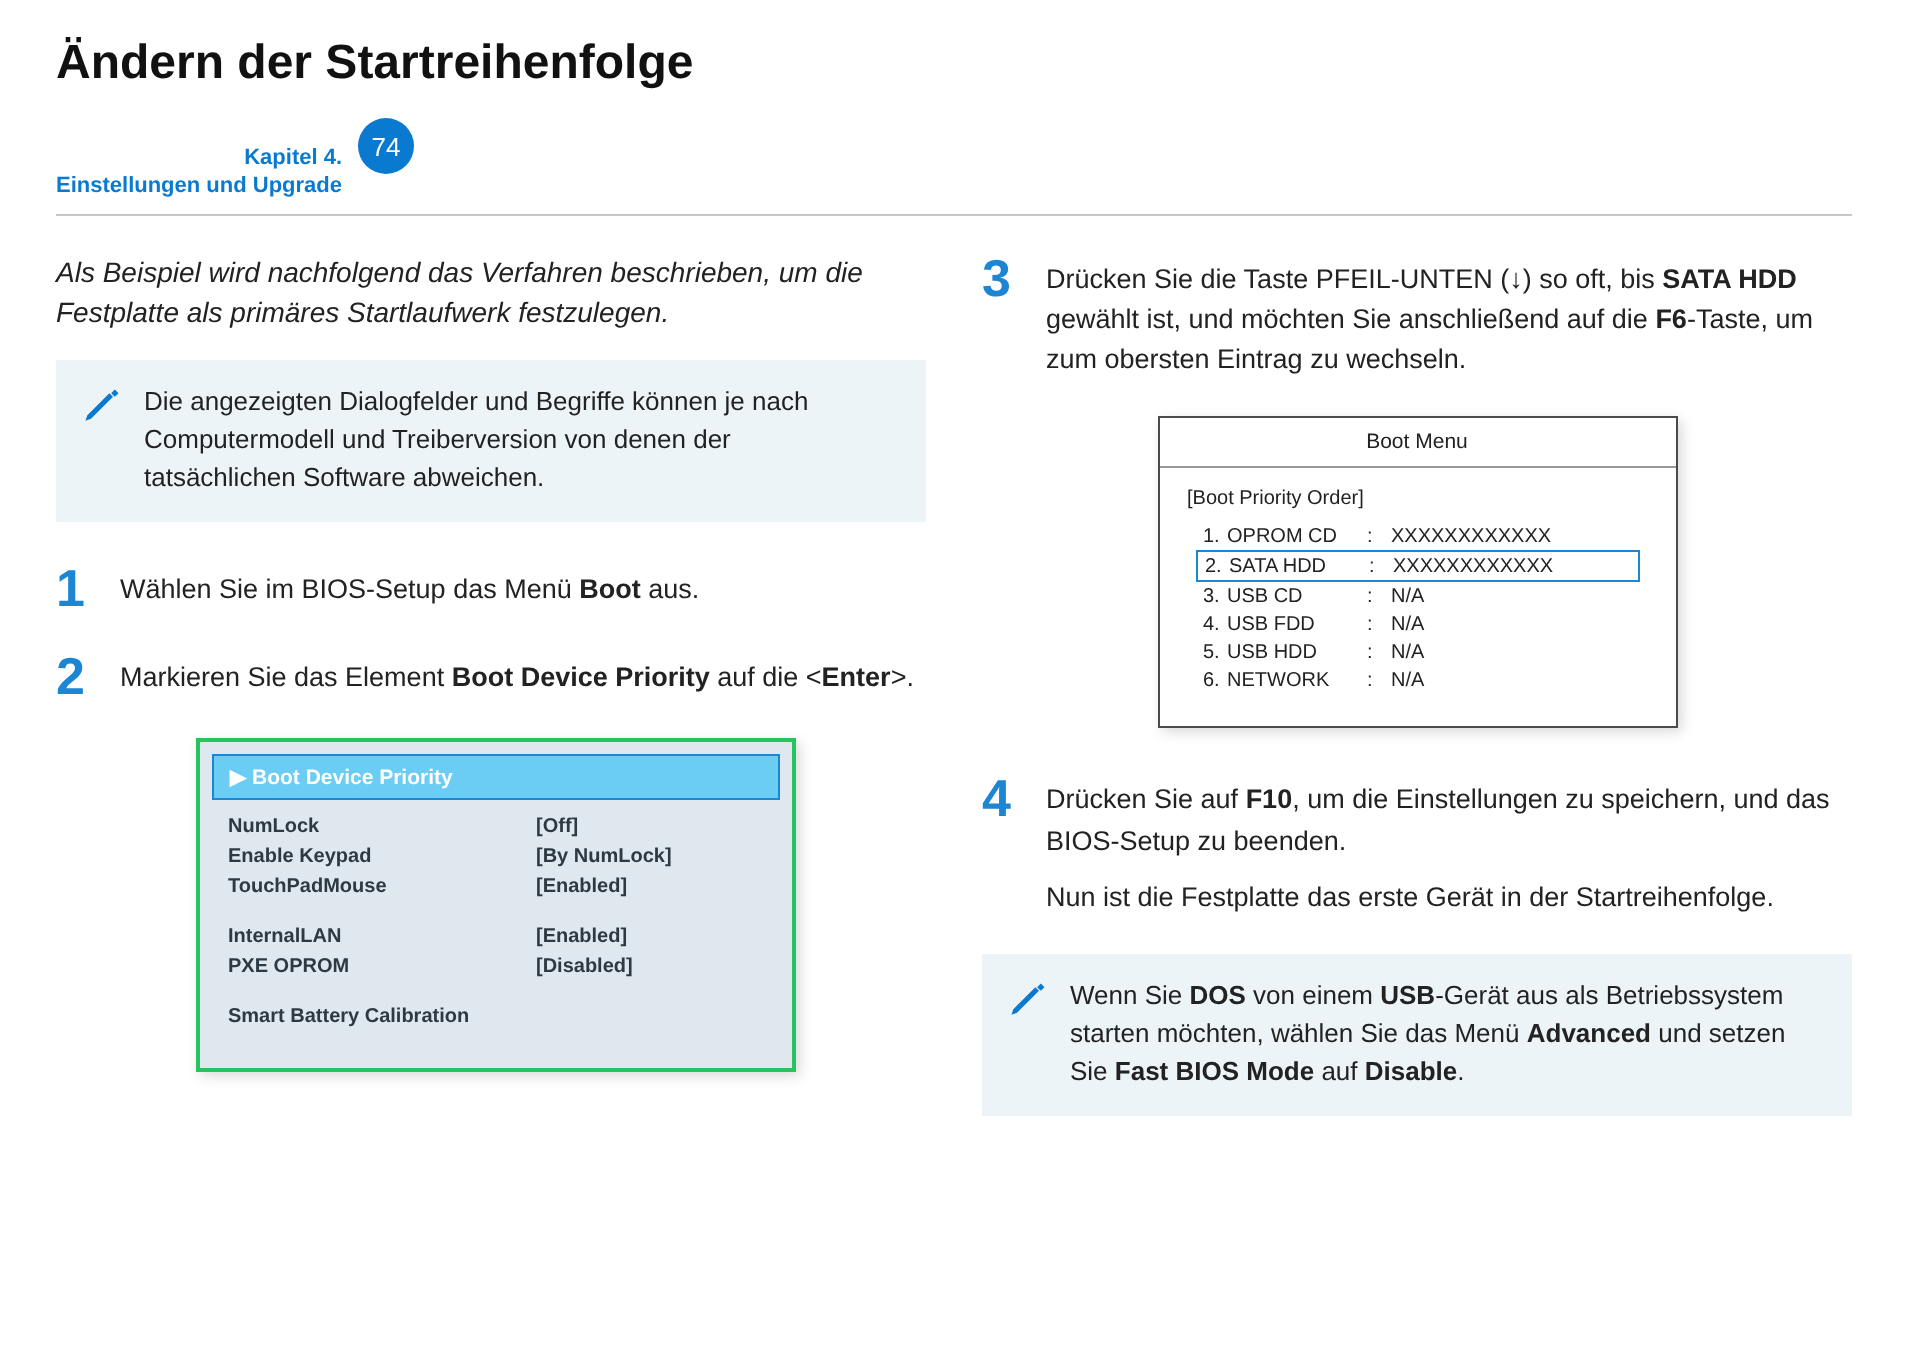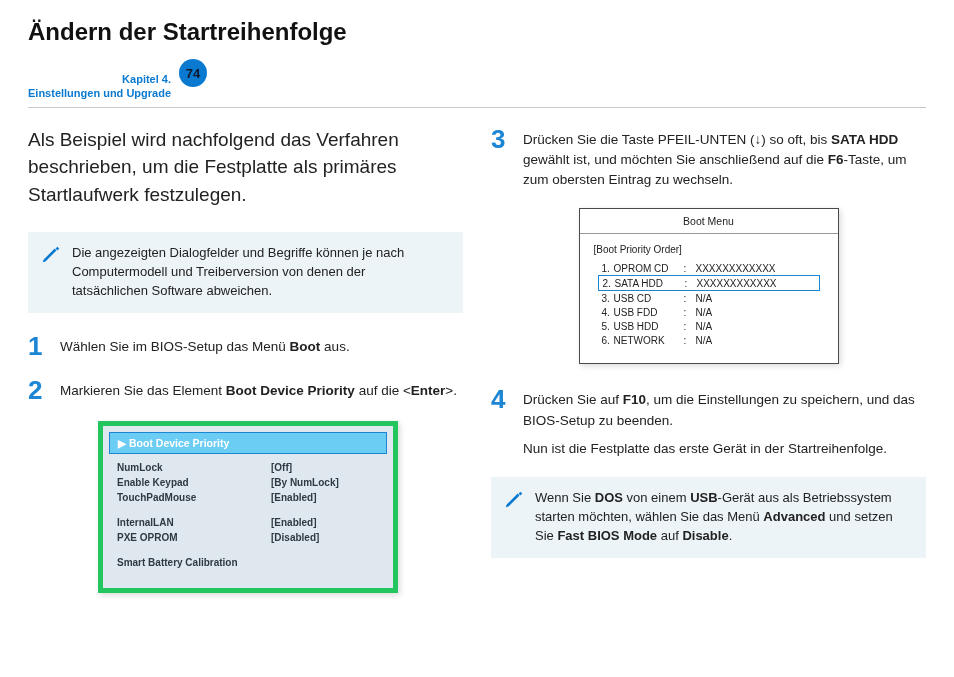--- a/index.html
+++ b/index.html
@@ -2,32 +2,32 @@
 <html><head>
 <meta charset="utf-8">
 <style>
   * { margin: 0; padding: 0; box-sizing: border-box; }
   body { font-family: "Segoe UI", Arial, sans-serif; background: #fff; color: #222; width: 954px; height: 677px; position: relative; }
   .page { padding: 18px 28px 24px 28px; }
   .header { display: flex; justify-content: space-between; align-items: flex-start; border-bottom: 1px solid #c8c8c8; padding-bottom: 6px; margin-bottom: 18px; flex-direction: column; }
   .title { font-size: 24px; font-weight: 700; color: #111; }
   .chapter-box { display: flex; align-items: center; gap: 8px; }
   .chapter-text { font-size: 11px; font-weight: 700; color: #0a7ad1; text-align: right; line-height: 1.3; margin-top: 26px; }
-  .page-badge { width: 28px; height: 28px; border-radius: 50%; background: #0a7ad1; color: #0f172a; font-size: 13px; font-weight: 700; display: flex; align-items: center; justify-content: center; }
+  .page-badge { width: 28px; height: 28px; border-radius: 50%; background: #0a7ad1; color: #ffffff; font-size: 13px; font-weight: 400; display: flex; align-items: center; justify-content: center; }
   .cols { display: flex; gap: 28px; }
   .col { flex: 1; }
-  .intro { font-size: 19px; line-height: 1.45; margin-bottom: 24px; }
+  .intro { font-size: 14px; line-height: 1.45; margin-bottom: 14px; font-style: italic; }
   .note { background: #edf4f8; padding: 12px 26px 12px 44px; font-size: 13px; line-height: 1.45; position: relative; margin-bottom: 20px; }
   .note-icon { position: absolute; left: 12px; top: 12px; width: 22px; height: 22px; color: #0a7ad1; }
   .step { display: flex; gap: 10px; margin-bottom: 18px; }
   .step-num { font-size: 26px; font-weight: 700; color: #1d86d4; line-height: 1; width: 22px; flex-shrink: 0; }
   .step-text { font-size: 13.5px; line-height: 1.5; padding-top: 4px; }
   .step-text b { font-weight: 700; }
   
-  .bios-card { margin: 10px 0 0 70px; width: 300px; background: #dee8ee; border: 5px solid #22c55e; box-shadow: 2px 2px 6px rgba(0,0,0,0.15); font-family: "Segoe UI", Arial, sans-serif; font-size: 10px; font-weight: 700; color: #2e3a43; }
+  .bios-card { margin: 10px 0 0 70px; width: 300px; background: #dee8ee; border: 2px solid #22c55e; box-shadow: 2px 2px 6px rgba(0,0,0,0.15); font-family: "Segoe UI", Arial, sans-serif; font-size: 10px; font-weight: 700; color: #2e3a43; }
   .bios-hi { background: #6ccdf4; margin: 6px; padding: 4px 8px; border: 1.5px solid #1d86d4; color: #fff; font-size: 10.5px; font-weight: 700; }
   .bios-row { display: flex; padding: 2px 14px; }
   .bios-key { width: 154px; }
   .bios-val { }
   .bios-gap { height: 10px; }
   .bios-pad-bottom { height: 18px; }
   
   .boot-card { margin: 14px auto 0; width: 260px; border: 1px solid #4a4a4a; box-shadow: 2px 2px 6px rgba(0,0,0,0.15); font-family: Arial, sans-serif; font-size: 10px; background: #fff; }
   .boot-title { text-align: center; padding: 6px 0; font-size: 10.5px; border-bottom: 1px solid #999; }
   .boot-body { padding: 10px 14px 16px; }

